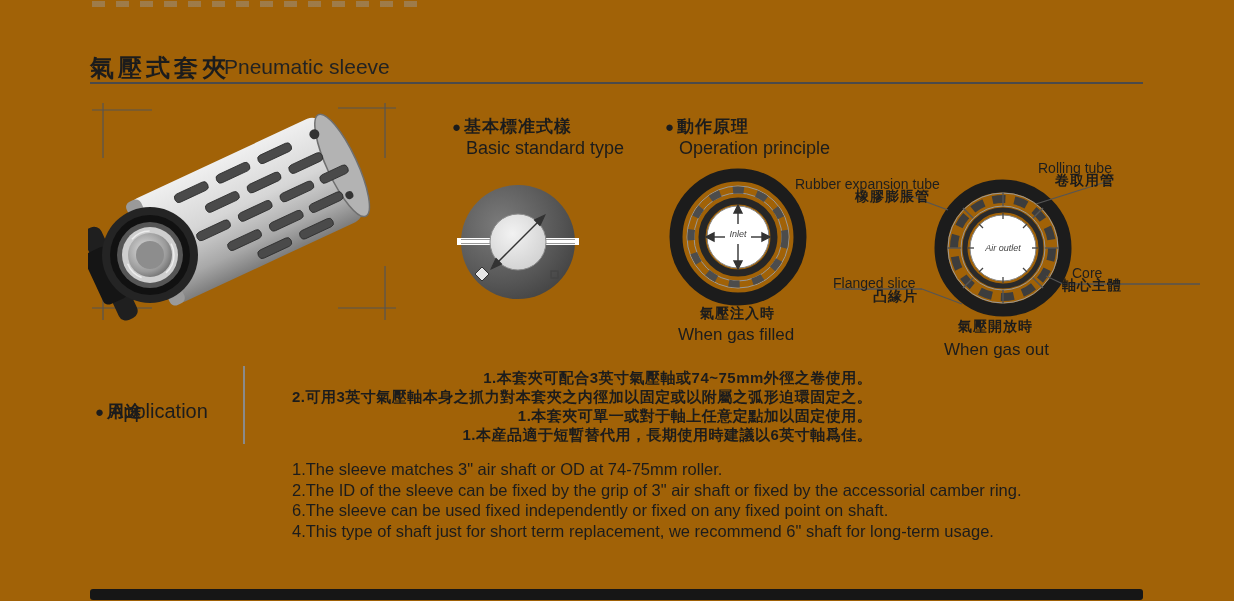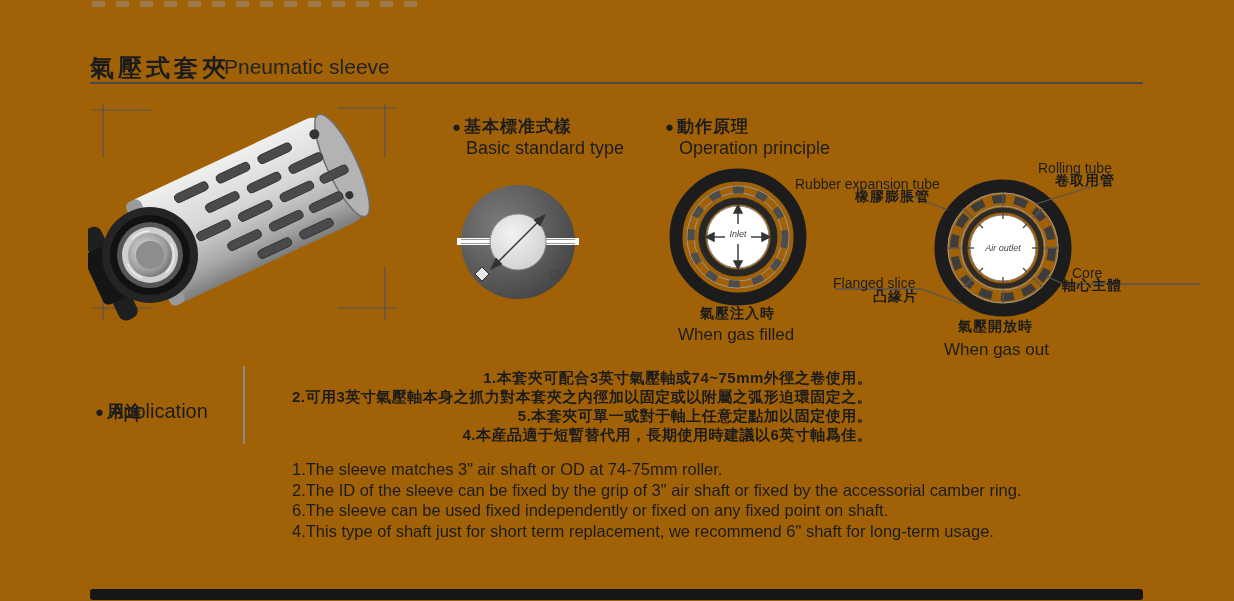--- a/index.html
+++ b/index.html
@@ -217,22 +217,22 @@
 
   <div class="abs cjk" style="left:95px;top:400px;font-size:17px">
     <span class="bullet">●</span><span>用途</span>
   </div>
   <div class="abs" style="left:110px;top:400px;font-size:20px">Application</div>
   <div class="abs vdiv"></div>
 
   <div class="abs cn-notes">
     <div>1.本套夾可配合3英寸氣壓軸或74~75mm外徑之卷使用。</div>
     <div>2.可用3英寸氣壓軸本身之抓力對本套夾之内徑加以固定或以附屬之弧形迫環固定之。</div>
-    <div>5.本套夾可單一或對于軸上任意定點加以固定使用。</div>
-    <div>4.本産品適于短暫替代用，長期使用時建議以6英寸軸爲佳。</div>
+    <div>1.本套夾可單一或對于軸上任意定點加以固定使用。</div>
+    <div>1.本産品適于短暫替代用，長期使用時建議以6英寸軸爲佳。</div>
   </div>
 
   <div class="abs en-notes">
     <div>1.The sleeve matches 3" air shaft or OD at 74-75mm roller.</div>
     <div>2.The ID of the sleeve can be fixed by the grip of 3" air shaft or fixed by the accessorial camber ring.</div>
     <div>6.The sleeve can be used fixed independently or fixed on any fixed point on shaft.</div>
     <div>4.This type of shaft just for short term replacement, we recommend 6" shaft for long-term usage.</div>
   </div>
 
   <div class="abs bottom-bar"></div>

